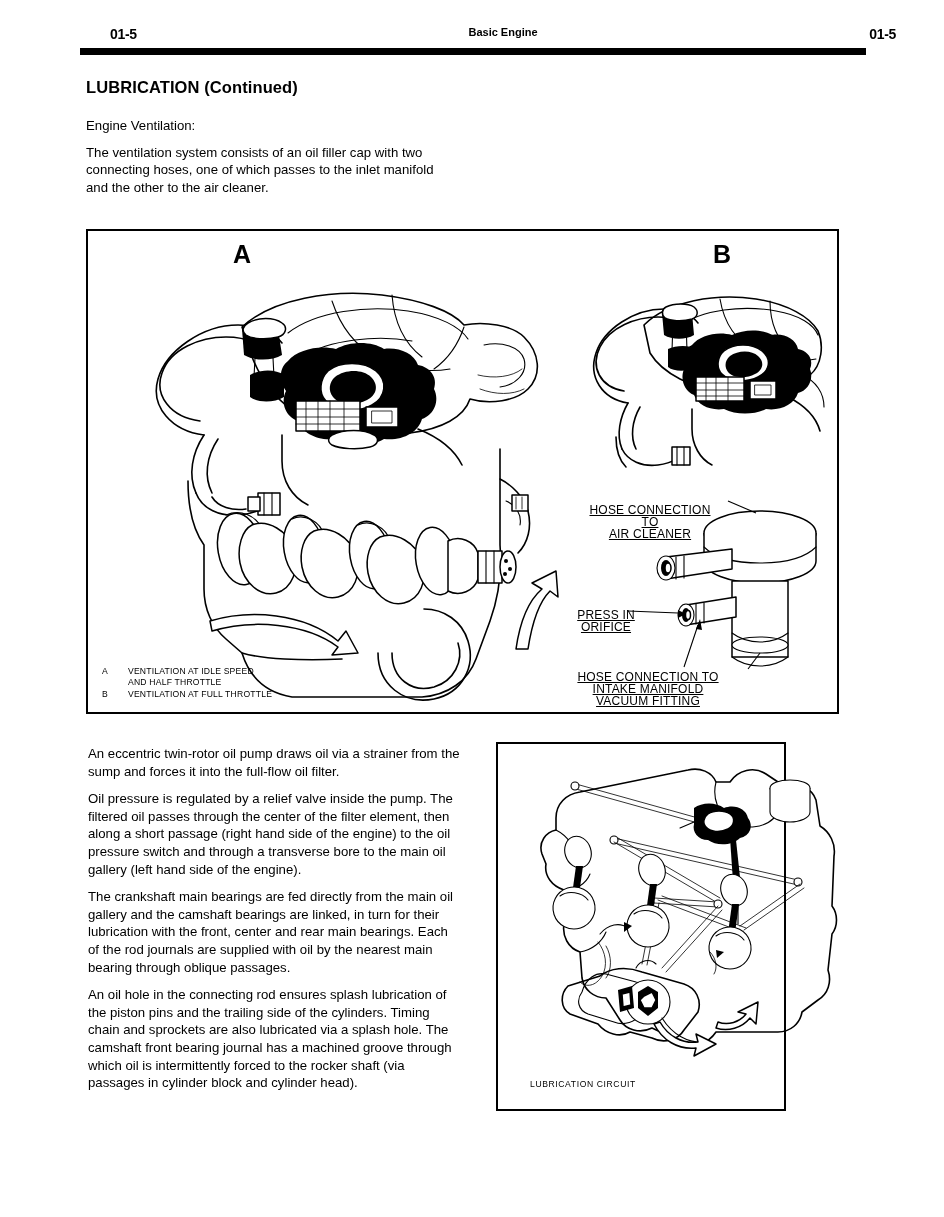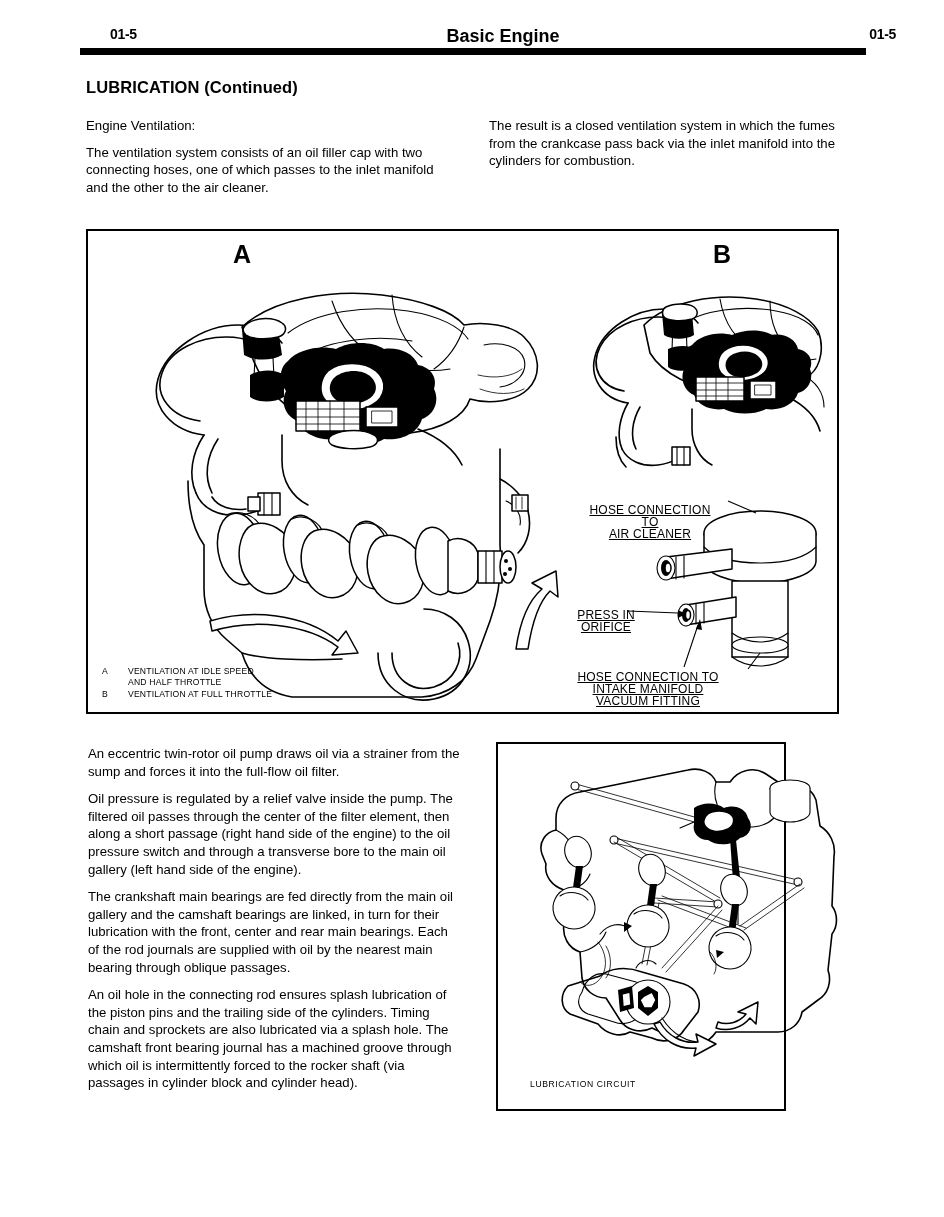--- a/index.html
+++ b/index.html
@@ -33,21 +33,21 @@
     letter-spacing: -0.3px;
   }
   .page-header .pg-num.left  { left: 0; }
   .page-header .pg-num.right { right: 0; }
   .page-header .hdr-title {
     position: absolute;
     left: 0;
     right: 0;
     top: 0;
     text-align: center;
-    font-size: 18px;
+    font-size: 11px;
     font-weight: bold;
   }
   .header-rule {
     position: absolute;
     left: 80px;
     top: 48px;
     width: 786px;
     height: 7px;
     background: #000;
   }
@@ -172,21 +172,20 @@
 <div class="header-rule"></div>
 
 <div class="section-heading">LUBRICATION (Continued)</div>
 
 <div class="col col-left-top">
   <p>Engine Ventilation:</p>
   <p>The ventilation system consists of an oil filler cap with two connecting hoses, one of which passes to the inlet manifold and the other to the air cleaner.</p>
 </div>
 
 <div class="col col-right-top">
-  <p>The result is a closed ventilation system in which the fumes from the crankcase pass back via the inlet manifold into the cylinders for combustion.</p>
 </div>
 
 <div class="figure-box" id="fig-ventilation">
 
   <div class="fig-letter" id="fig-letter-a">A</div>
   <div class="fig-letter" id="fig-letter-b">B</div>
 
   <svg width="500" height="470" viewBox="0 0 500 470" style="position:absolute;left:4px;top:18px;">
 
     <path class="ln" d="M150 78 C180 50 240 40 290 46 C330 51 360 62 372 76

